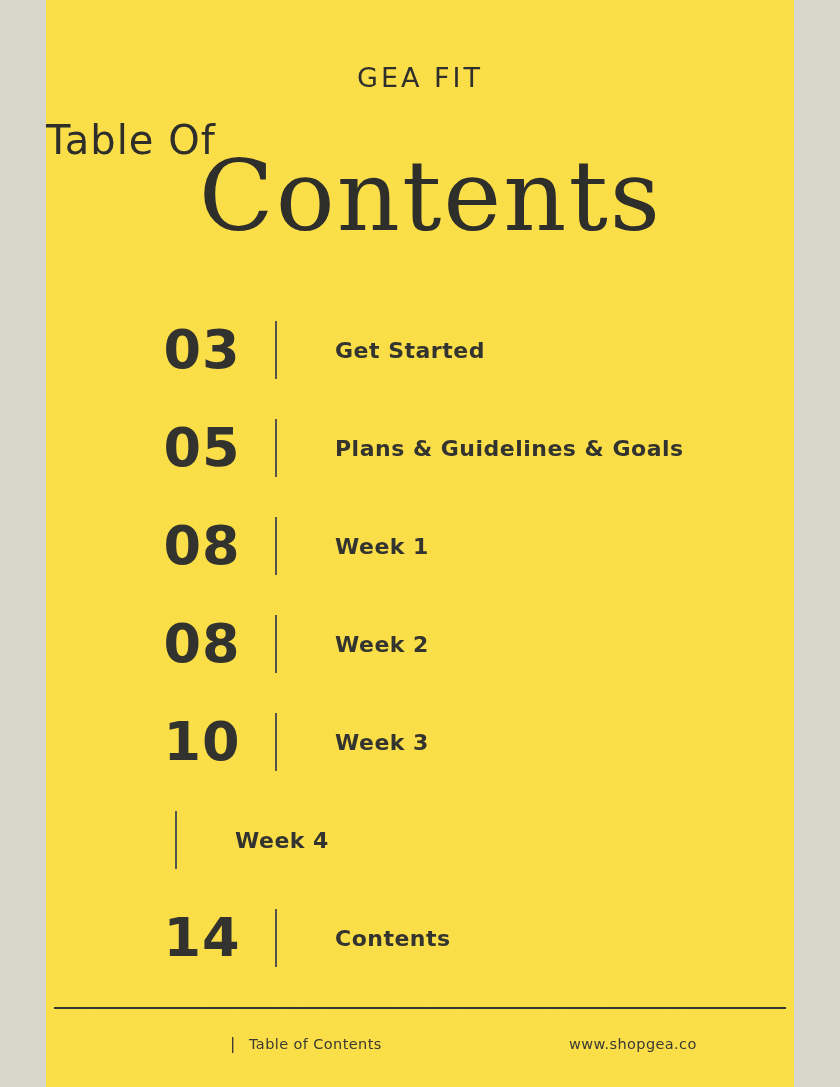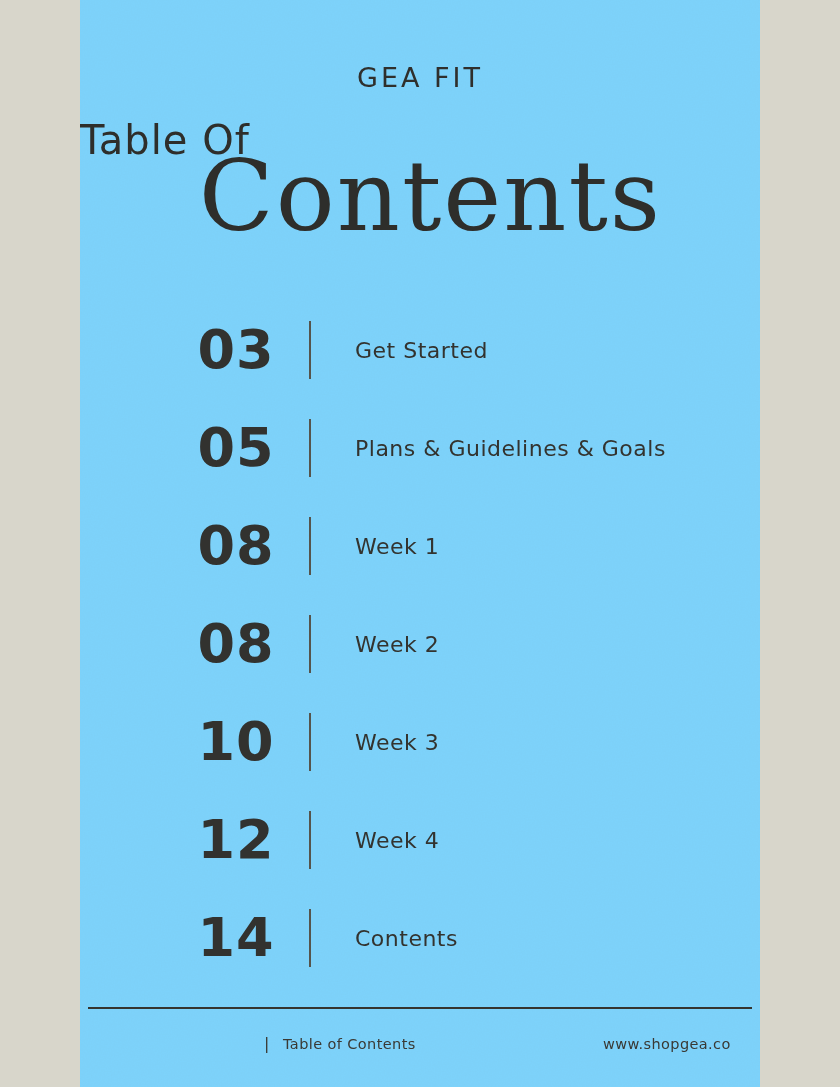--- a/index.html
+++ b/index.html
@@ -1,22 +1,22 @@
 <!DOCTYPE html>
 <html><head>
 <meta charset="utf-8">
 <style>
   * { margin: 0; padding: 0; box-sizing: border-box; }
   html, body { background: #d8d6cb; }
   .page {
     position: relative;
-    width: 680px;
+    width: 748px;
     height: 1087px;
     margin: 0 auto;
-    background: #7dd3fc;
+    background: #fde047;
     overflow: hidden;
     font-family: "DejaVu Sans", "Liberation Sans", sans-serif;
     color: #2e2e2b;
   }
   .texture {
     position: absolute;
     inset: 0;
     pointer-events: none;
   }
   
@@ -78,23 +78,23 @@
     color: #32322f;
     line-height: 1;
   }
   .toc-divider {
     width: 2px;
     height: 58px;
     margin-left: 17px;
     background: #55544c;
   }
   .toc-label {
-    margin-left: 32px;
+    margin-left: 46px;
     font-size: 22px;
-    font-weight: 400;
+    font-weight: 700;
     letter-spacing: 0.5px;
     color: #33332f;
   }
   
   .footer-rule {
     position: absolute;
     left: 8px;
     right: 8px;
     top: 1007px;
     height: 2px;
@@ -167,21 +167,20 @@
       <div class="toc-label">Week 2</div>
     </div>
 
     <div class="toc-row">
       <div class="toc-num">10</div>
       <div class="toc-divider"></div>
       <div class="toc-label">Week 3</div>
     </div>
 
     <div class="toc-row">
-      <div class="toc-num">12</div>
       <div class="toc-divider"></div>
       <div class="toc-label">Week 4</div>
     </div>
 
     <div class="toc-row">
       <div class="toc-num">14</div>
       <div class="toc-divider"></div>
       <div class="toc-label">Contents</div>
     </div>
 

